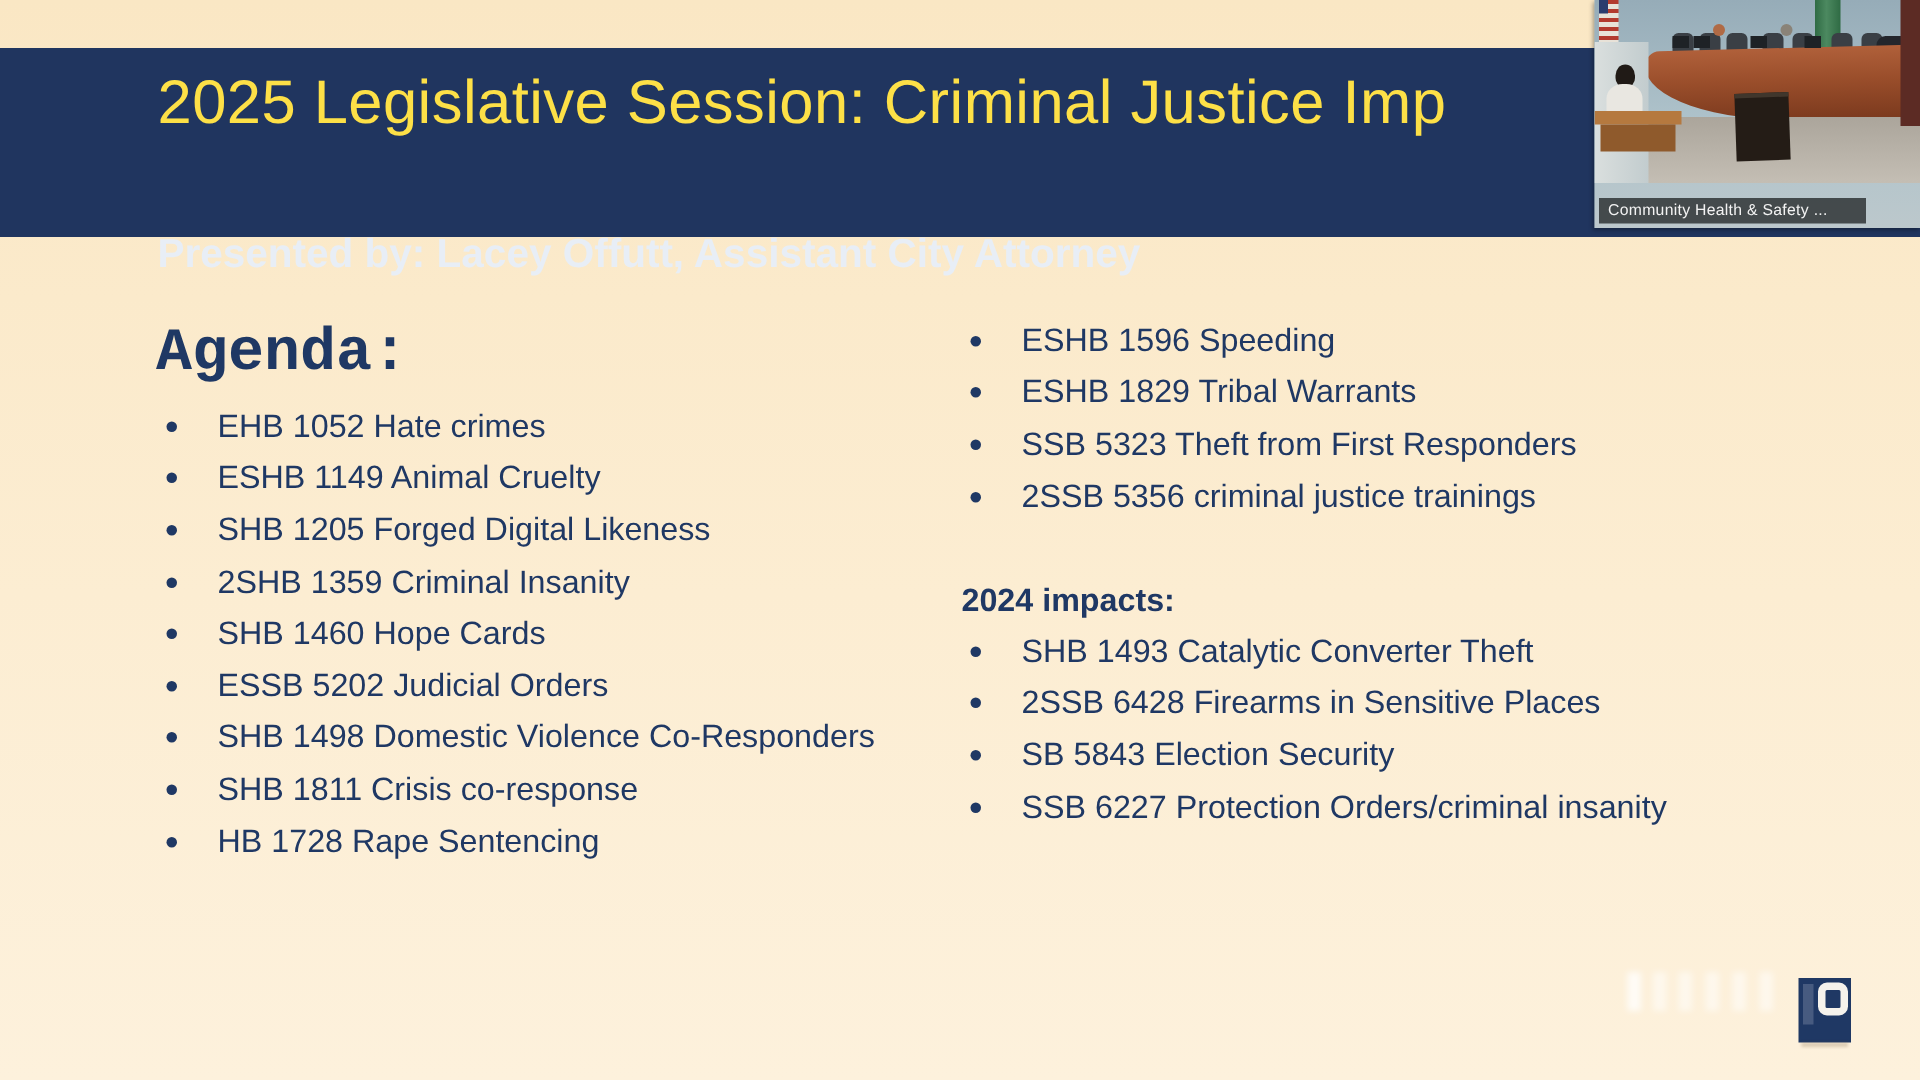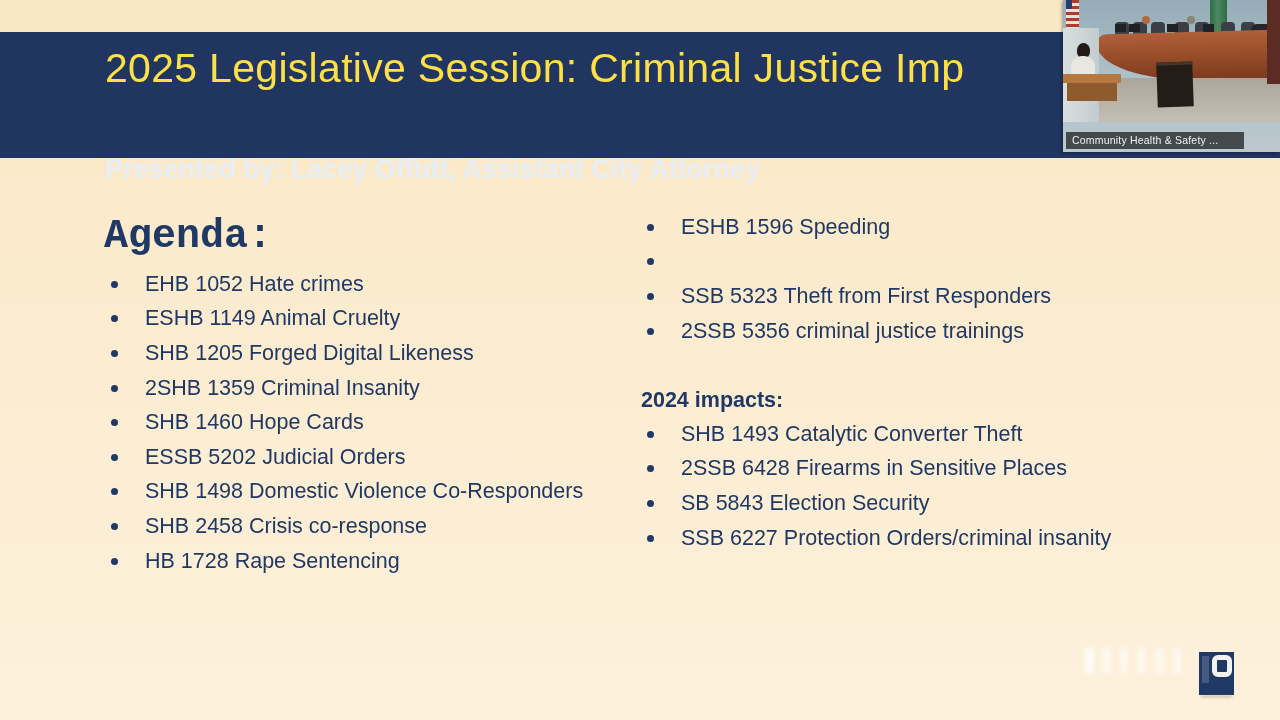--- a/index.html
+++ b/index.html
@@ -107,35 +107,36 @@
     <li>
         <span class="dot"></span>
         <span>ESSB 5202 Judicial Orders</span>
       </li>
     <li>
         <span class="dot"></span>
         <span>SHB 1498 Domestic Violence Co-Responders</span>
       </li>
     <li>
         <span class="dot"></span>
-        <span>SHB 2458 Crisis co-response</span>
+        <span>SHB 1811 Crisis co-response</span>
       </li>
     <li>
         <span class="dot"></span>
         <span>HB 1728 Rape Sentencing</span>
       </li>
   </ul>
 
   <ul class="blist list-right-1">
     <li>
         <span class="dot"></span>
         <span>ESHB 1596 Speeding</span>
       </li>
     <li>
         <span class="dot"></span>
+        <span>ESHB 1829 Tribal Warrants</span>
       </li>
     <li>
         <span class="dot"></span>
         <span>SSB 5323 Theft from First Responders</span>
       </li>
     <li>
         <span class="dot"></span>
         <span>2SSB 5356 criminal justice trainings</span>
       </li>
   </ul>

